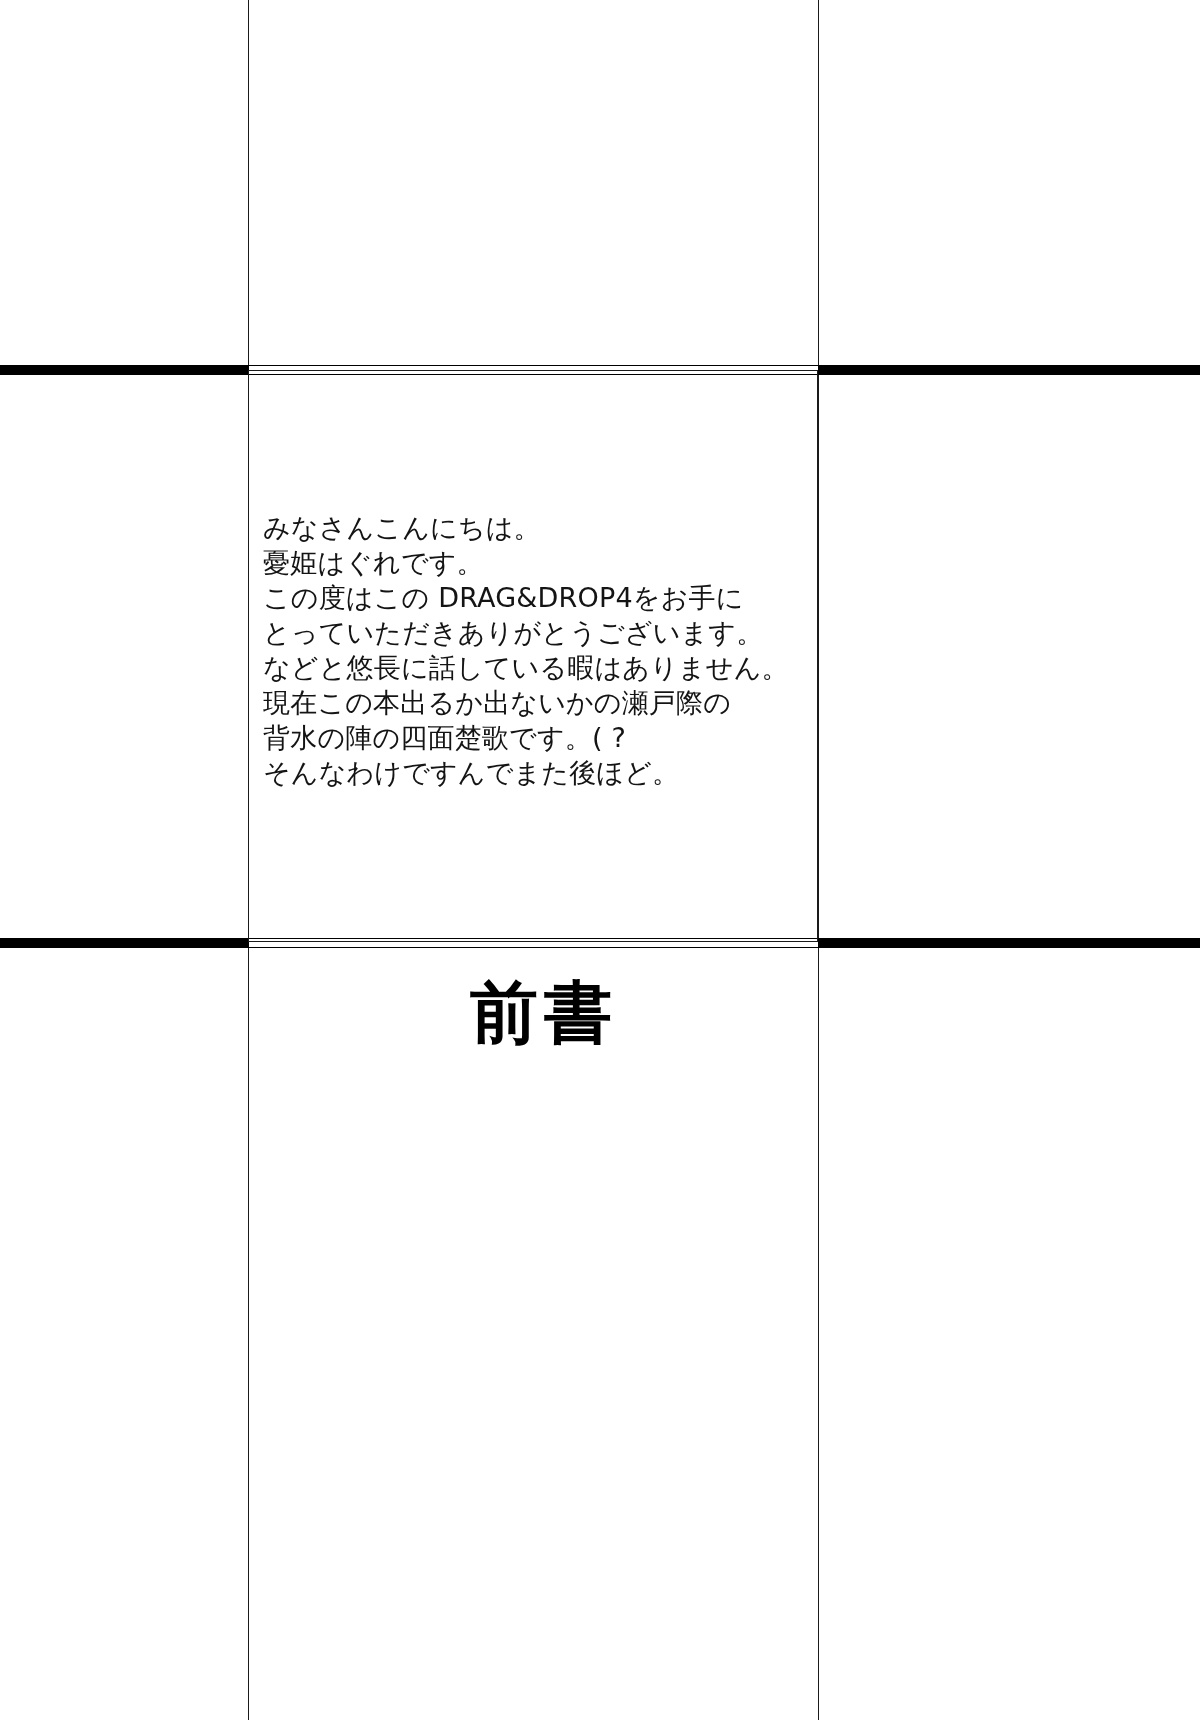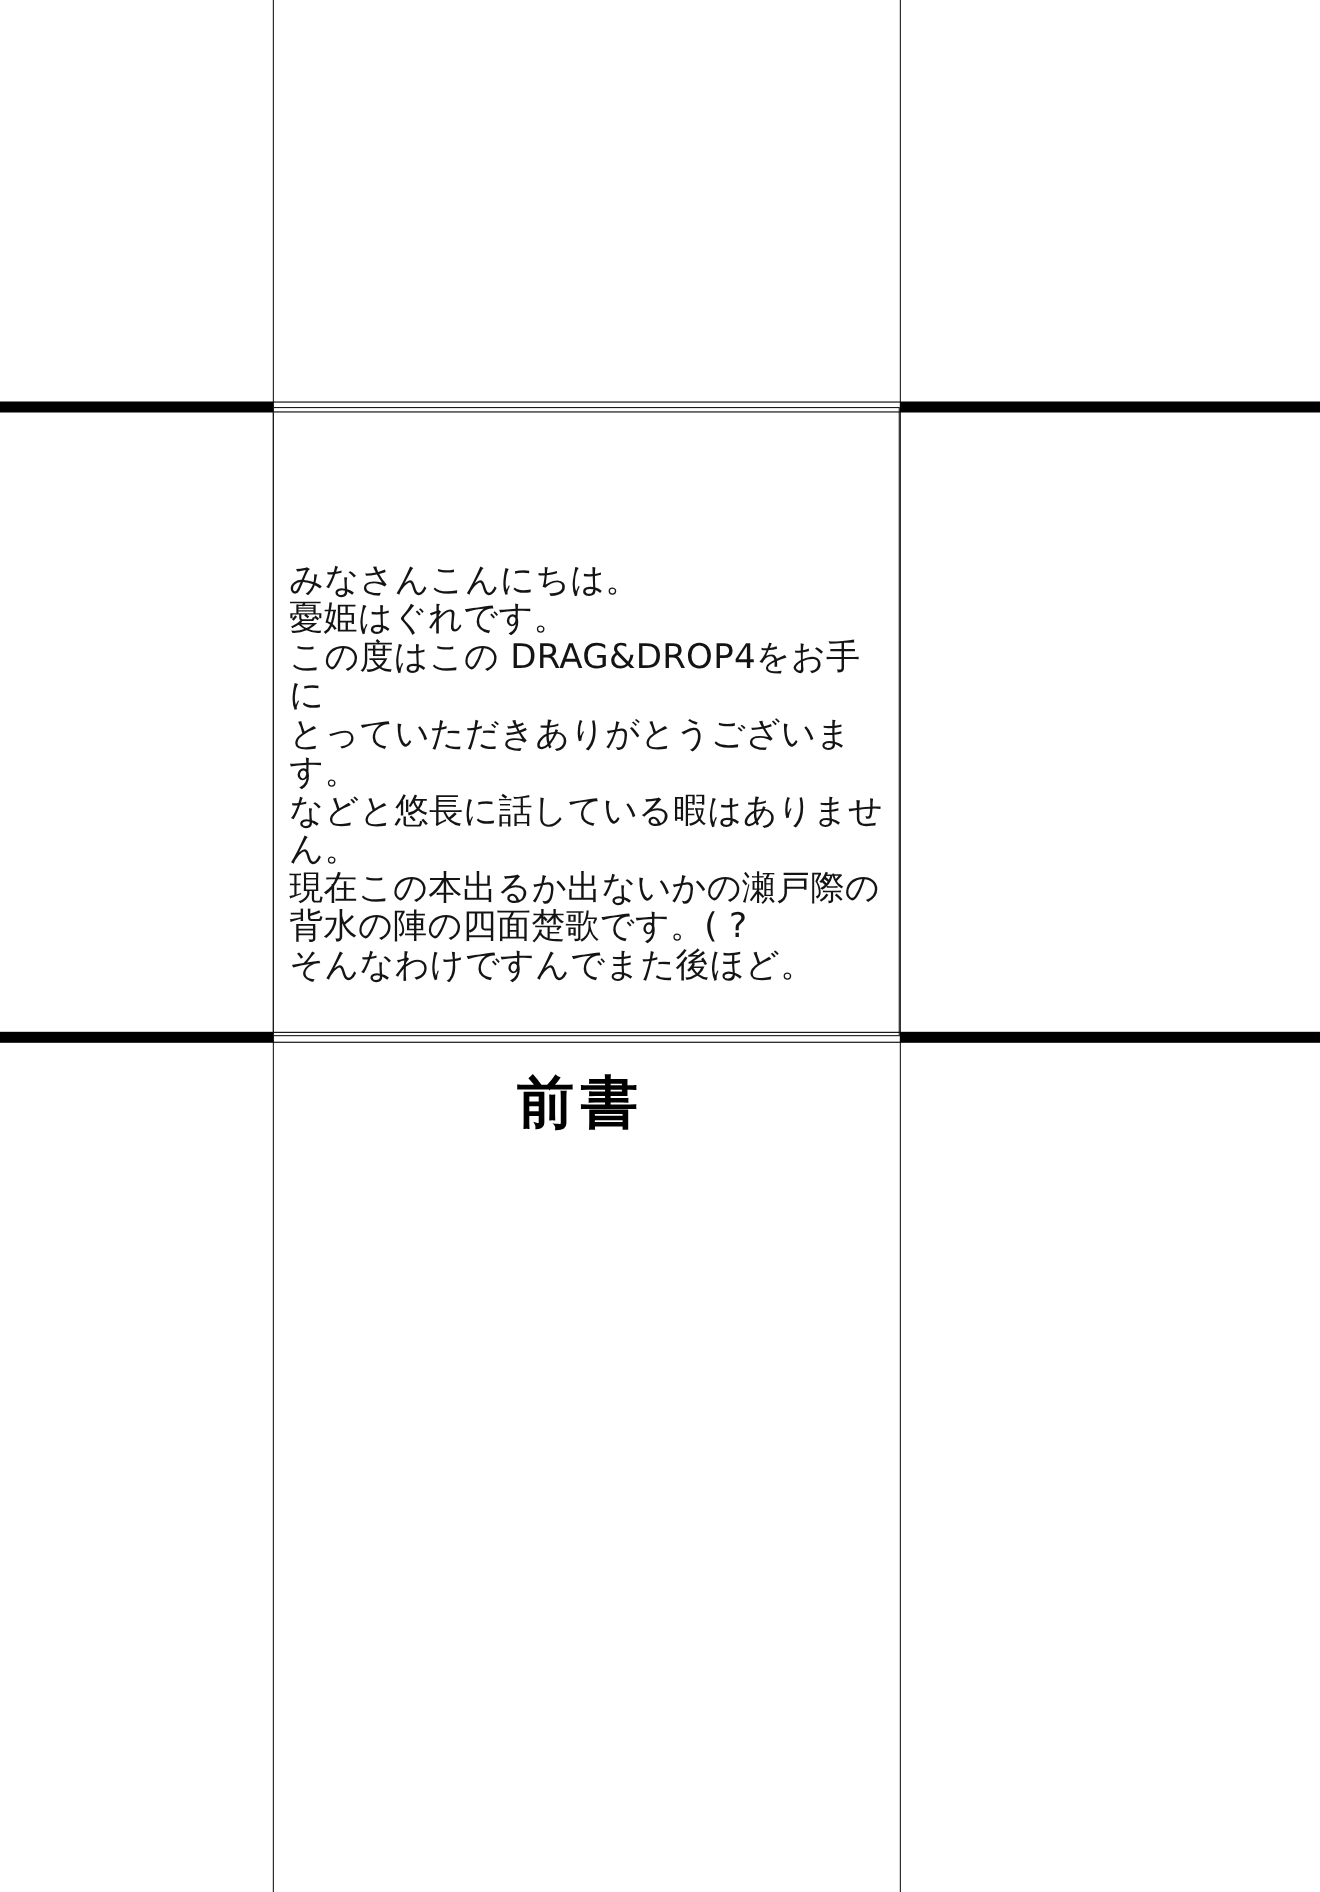--- a/index.html
+++ b/index.html
@@ -54,34 +54,34 @@
     border: 1px solid #1a1a1a;
     box-sizing: border-box;
     background: transparent;
   }
 
   .afterword-text {
     position: absolute;
     left: 263px;
     top: 510px;
     width: 545px;
-    font-size: 31px;
+    font-size: 27px;
     line-height: 35px;
     letter-spacing: 0.2px;
     white-space: pre-line;
     color: #141414;
     font-family: "DejaVu Sans", "Liberation Sans", sans-serif;
   }
 
   
   .section-heading {
     position: absolute;
     left: 470px;
     top: 968px;
-    font-size: 52px;
+    font-size: 68px;
     font-weight: bold;
     letter-spacing: 6px;
     color: #000000;
     font-family: "DejaVu Sans", "Liberation Sans", sans-serif;
   }
 </style>
 </head>
 <body>
 
 <div class="vline left"></div>

